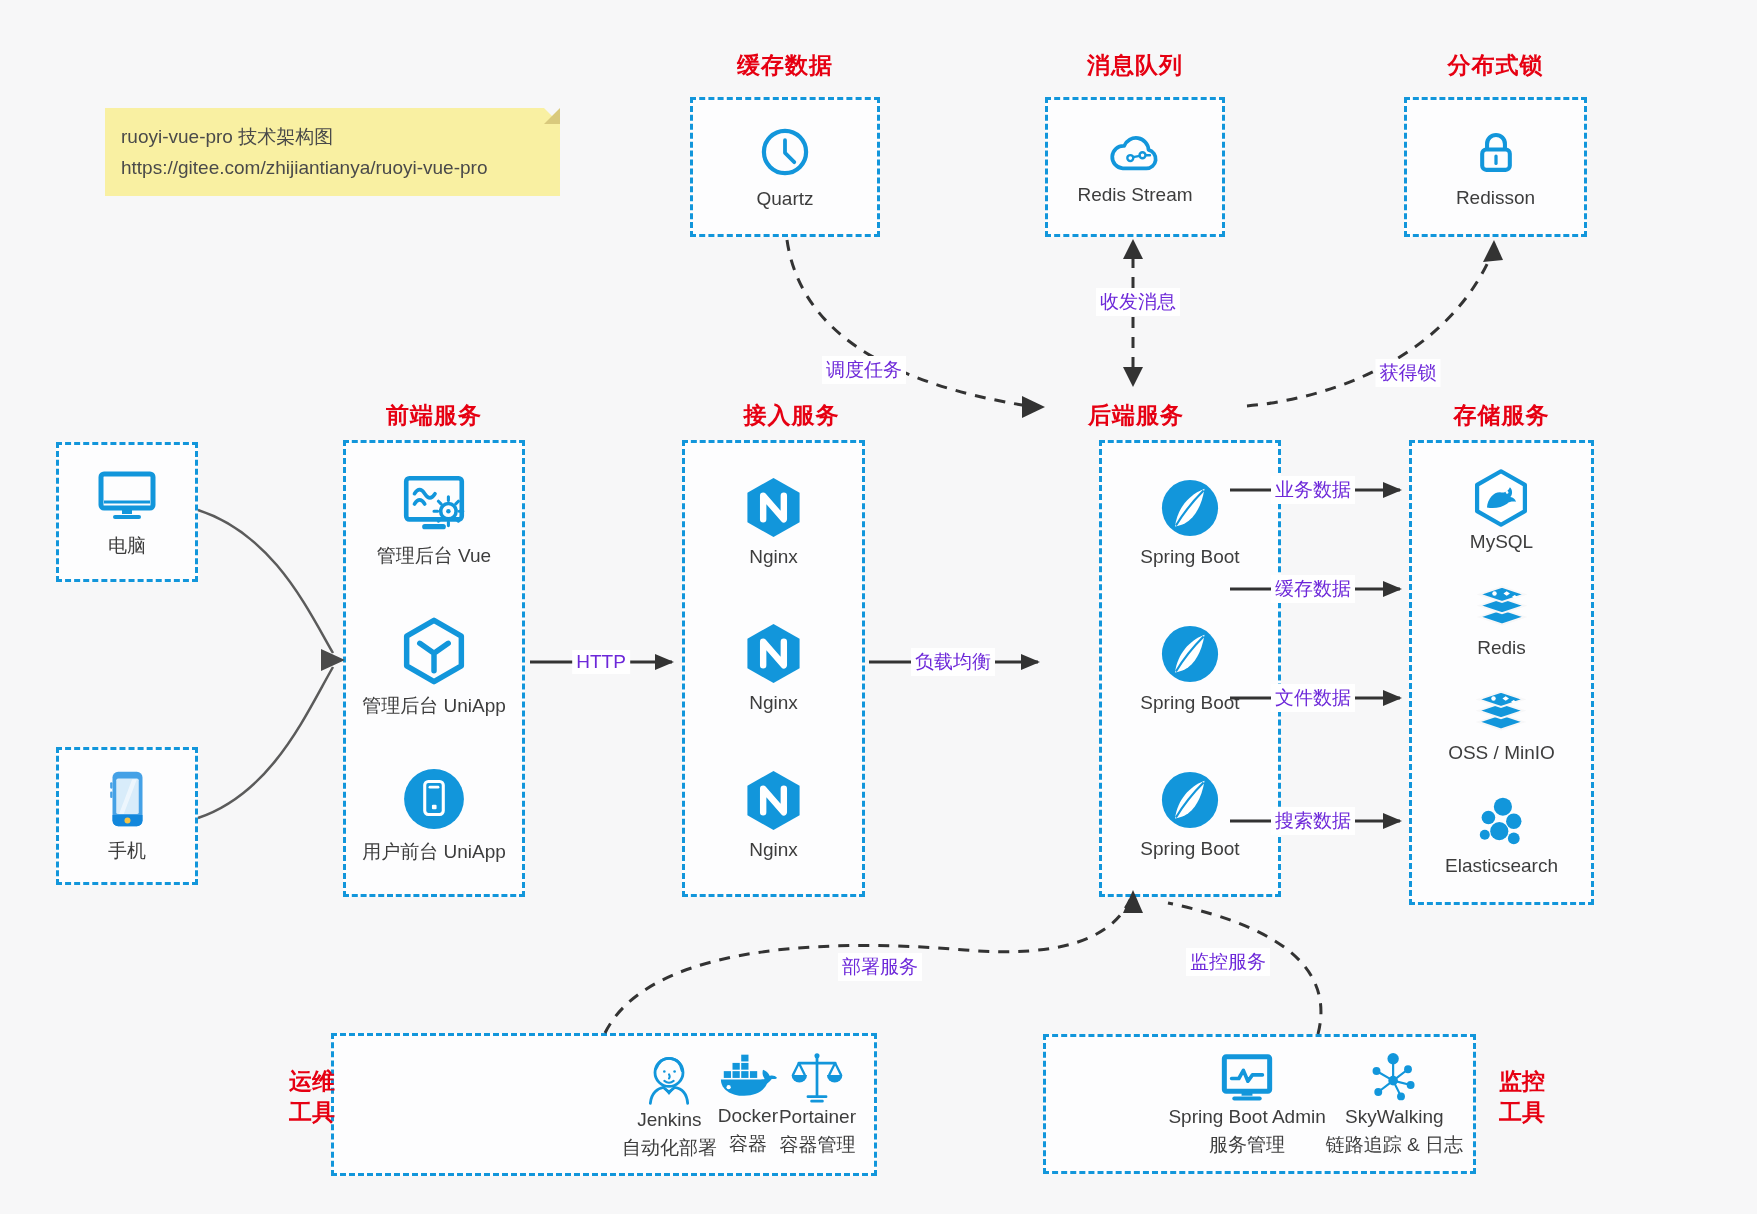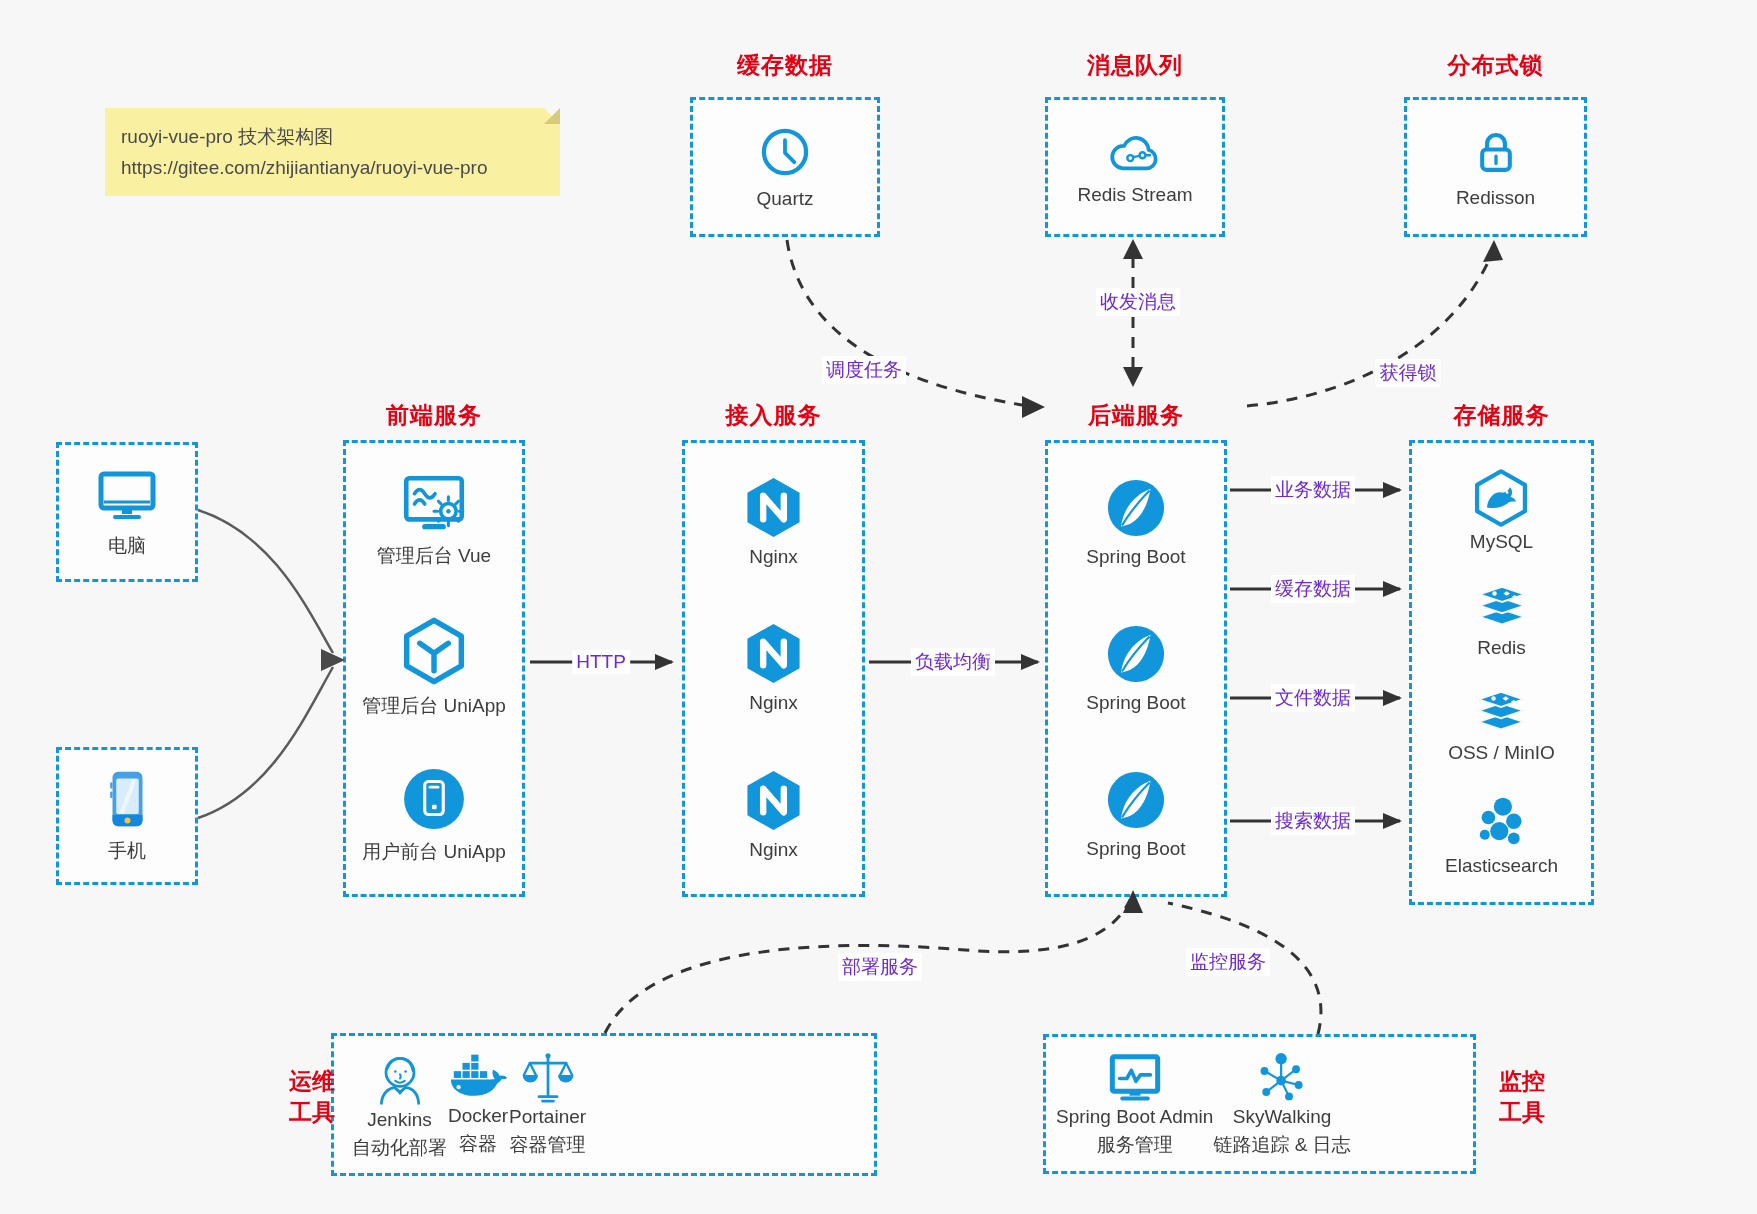--- a/index.html
+++ b/index.html
@@ -4,21 +4,21 @@
 <style>
   html,body{margin:0;padding:0;background:#f7f7f8;font-family:"Liberation Sans","DejaVu Sans",sans-serif;}
   .canvas{position:relative;width:1757px;height:1214px;background:#f7f7f8;overflow:hidden;}
   .svc-box{position:absolute;border:3px dashed #1296db;background:#fdfdfe;box-sizing:border-box;z-index:1;}
   .sec-title{position:absolute;color:#e60012;font-size:23px;font-weight:bold;text-align:center;letter-spacing:1px;z-index:3;}
   .side-title{position:absolute;color:#e60012;font-size:23px;font-weight:bold;line-height:31px;text-align:center;z-index:3;}
   .vcol{display:flex;flex-direction:column;align-items:center;justify-content:space-around;height:100%;width:100%;box-sizing:border-box;padding:6px 0;}
   .vcenter{display:flex;flex-direction:column;align-items:center;justify-content:center;height:100%;gap:9px;}
   .node{display:flex;flex-direction:column;align-items:center;}
   .lbl{font-size:19px;color:#3d3d3d;margin-top:7px;white-space:nowrap;}
-  .row3{display:flex;justify-content:flex-start;align-items:center;height:100%;padding:0 18px;box-sizing:border-box;}
+  .row3{display:flex;justify-content:flex-end;align-items:center;height:100%;padding:0 18px;box-sizing:border-box;}
   .tool{display:flex;flex-direction:column;align-items:center;}
   .tool .name{font-size:19px;color:#3d3d3d;margin-top:6px;white-space:nowrap;}
   .tool .desc{font-size:19px;color:#3d3d3d;margin-top:4px;white-space:nowrap;}
   .edge-label{position:absolute;transform:translate(-50%,-50%);background:#ffffff;padding:1px 4px;font-size:19px;color:#6d28d9;white-space:nowrap;z-index:5;}
   .overlay{position:absolute;left:0;top:0;z-index:4;pointer-events:none;}
   .note{position:absolute;left:63px;top:108px;width:455px;box-sizing:border-box;background:#f9f0a2;padding:13px 18px 13px 16px;font-size:19px;color:#4a4a4a;line-height:31px;z-index:2;margin-left:42px;}
   .note::before{content:"";position:absolute;top:0;right:0;border-top:16px solid #f7f7f8;border-left:16px solid transparent;}
   .note::after{content:"";position:absolute;top:0;right:16px;border-bottom:16px solid #d9c97d;border-left:16px solid transparent;transform:translateX(16px);}
   .sl{stroke:#333;stroke-width:3;}
   .dl{stroke:#333;stroke-width:3;fill:none;stroke-dasharray:11 9;}
@@ -180,21 +180,21 @@
 
   <div class="note">
     <div>ruoyi-vue-pro 技术架构图</div>
     <div>https://gitee.com/zhijiantianya/ruoyi-vue-pro</div>
   </div>
 
   <div class="sec-title" style="left:690px;top:50px;width:190px;">缓存数据</div>
   <div class="sec-title" style="left:1045px;top:50px;width:180px;">消息队列</div>
   <div class="sec-title" style="left:1404px;top:50px;width:183px;">分布式锁</div>
   <div class="sec-title" style="left:343px;top:400px;width:182px;">前端服务</div>
-  <div class="sec-title" style="left:682px;top:400px;width:183px;">接入服务</div>
+  <div class="sec-title" style="left:700px;top:400px;width:183px;">接入服务</div>
   <div class="sec-title" style="left:1045px;top:400px;width:182px;">后端服务</div>
   <div class="sec-title" style="left:1409px;top:400px;width:185px;">存储服务</div>
 
   <div class="side-title" style="left:281px;top:1066px;width:62px;">
     <div>运维</div>
     <div>工具</div>
   </div>
   <div class="side-title" style="left:1489px;top:1066px;width:66px;">
     <div>监控</div>
     <div>工具</div>
@@ -303,21 +303,21 @@
         <span class="icon">
             <svg class="ic" width="63" height="63">
               <use href="#i-nginx"></use>
             </svg>
           </span>
         <div class="lbl">Nginx</div>
       </div>
     </div>
   </div>
 
-  <div class="svc-box" style="left:1045px;top:440px;width:182px;height:457px;">
+  <div class="svc-box" style="left:1099px;top:440px;width:182px;height:457px;">
     <div class="vcol">
       <div class="node">
         <span class="icon">
             <svg class="ic" width="62" height="62">
               <use href="#i-spring"></use>
             </svg>
           </span>
         <div class="lbl">Spring Boot</div>
       </div>
       <div class="node">

